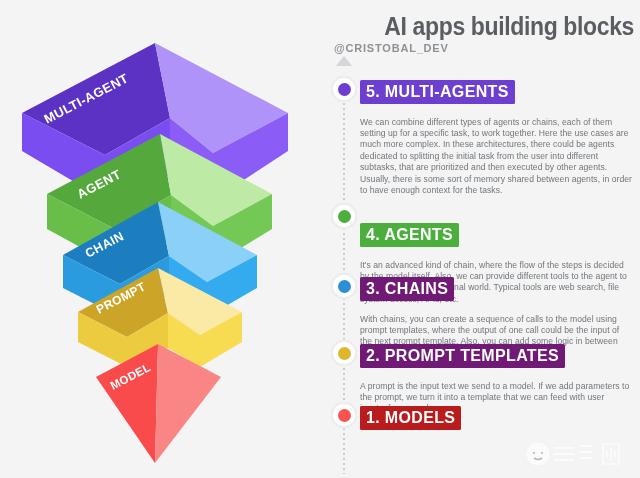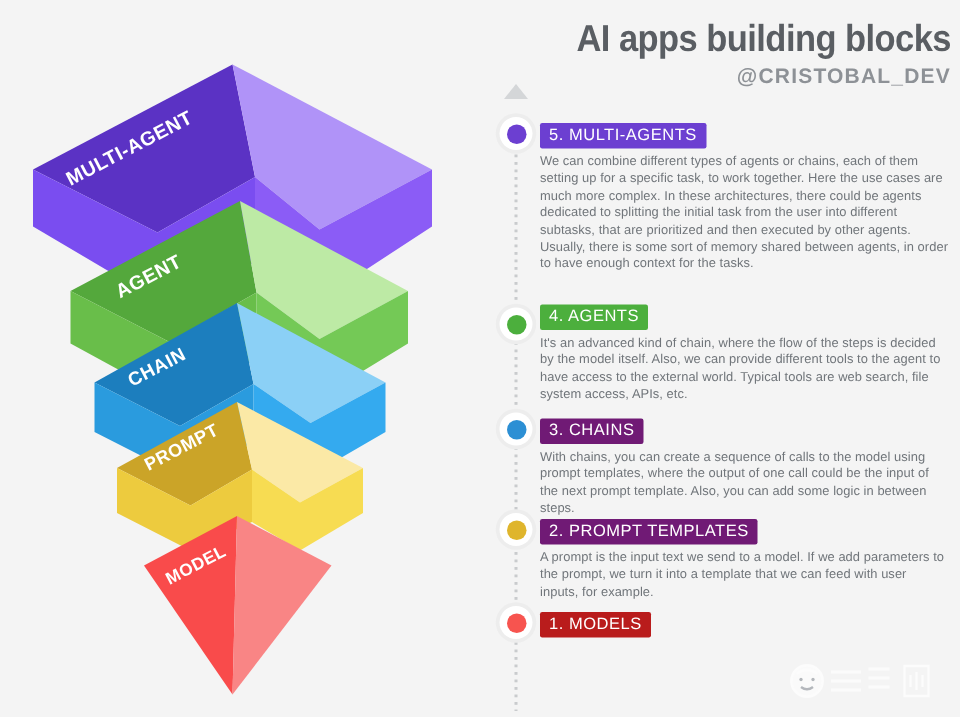--- a/index.html
+++ b/index.html
@@ -33,22 +33,22 @@
     font-size: 25px;
     line-height: 28px;
     color: #5a5e63;
     letter-spacing: -0.4px;
     transform: scaleX(0.92);
     transform-origin: right center;
     white-space: nowrap;
   }
   #handle {
     position: absolute; left: 14px; top: 42px; width: 300px;
-    text-align: right;
-    font-size: 14px;
+    text-align: left;
+    font-size: 11px;
     font-weight: bold;
     letter-spacing: 0.8px;
     color: #8d9196;
   }
 
   
   #rail {
     position: absolute; left: 11px; top: 56px; width: 26px; height: 418px;
   }
   .rail-line {
@@ -73,29 +73,29 @@
   }
   .node i {
     display: block; width: 13px; height: 13px; border-radius: 50%;
   }
 
   .section { position: absolute; left: 40px; width: 272px; }
 
   .badge {
     display: inline-block;
     padding: 2.5px 6px 3px 6px;
-    font-size: 11px;
-    font-weight: normal;
+    font-size: 16px;
+    font-weight: bold;
     letter-spacing: 0.35px;
     color: #ffffff;
     border-radius: 1.5px;
     white-space: nowrap;
   }
   .body {
-    margin-top: 3px;
+    margin-top: 13px;
     font-size: 8.6px;
     line-height: 11.4px;
     color: #70757a;
     letter-spacing: 0.04px;
   }
 
   
   #watermark {
     position: absolute; left: 517px; top: 437px;
     width: 108px; height: 34px;
@@ -175,21 +175,21 @@
       <div class="node" style="top:348px">
           <i style="background:#F7544F"></i>
         </div>
     </div>
 
     <div class="section" style="top:80px">
       <span class="badge" style="background:#6C3FD1">5. MULTI-AGENTS</span>
       <div class="body">We can combine different types of agents or chains, each of them setting up for a specific task, to work together. Here the use cases are much more complex. In these architectures, there could be agents dedicated to splitting the initial task from the user into different subtasks, that are prioritized and then executed by other agents. Usually, there is some sort of memory shared between agents, in order to have enough context for the tasks.</div>
     </div>
 
-    <div class="section" style="top:201px">
+    <div class="section" style="top:223px">
       <span class="badge" style="background:#4CAF3D">4. AGENTS</span>
       <div class="body">It's an advanced kind of chain, where the flow of the steps is decided by the model itself. Also, we can provide different tools to the agent to have access to the external world. Typical tools are web search, file system access, APIs, etc.</div>
     </div>
 
     <div class="section" style="top:277px">
       <span class="badge" style="background:#701a75">3. CHAINS</span>
       <div class="body">With chains, you can create a sequence of calls to the model using prompt templates, where the output of one call could be the input of the next prompt template. Also, you can add some logic in between steps.</div>
     </div>
 
     <div class="section" style="top:344px">

